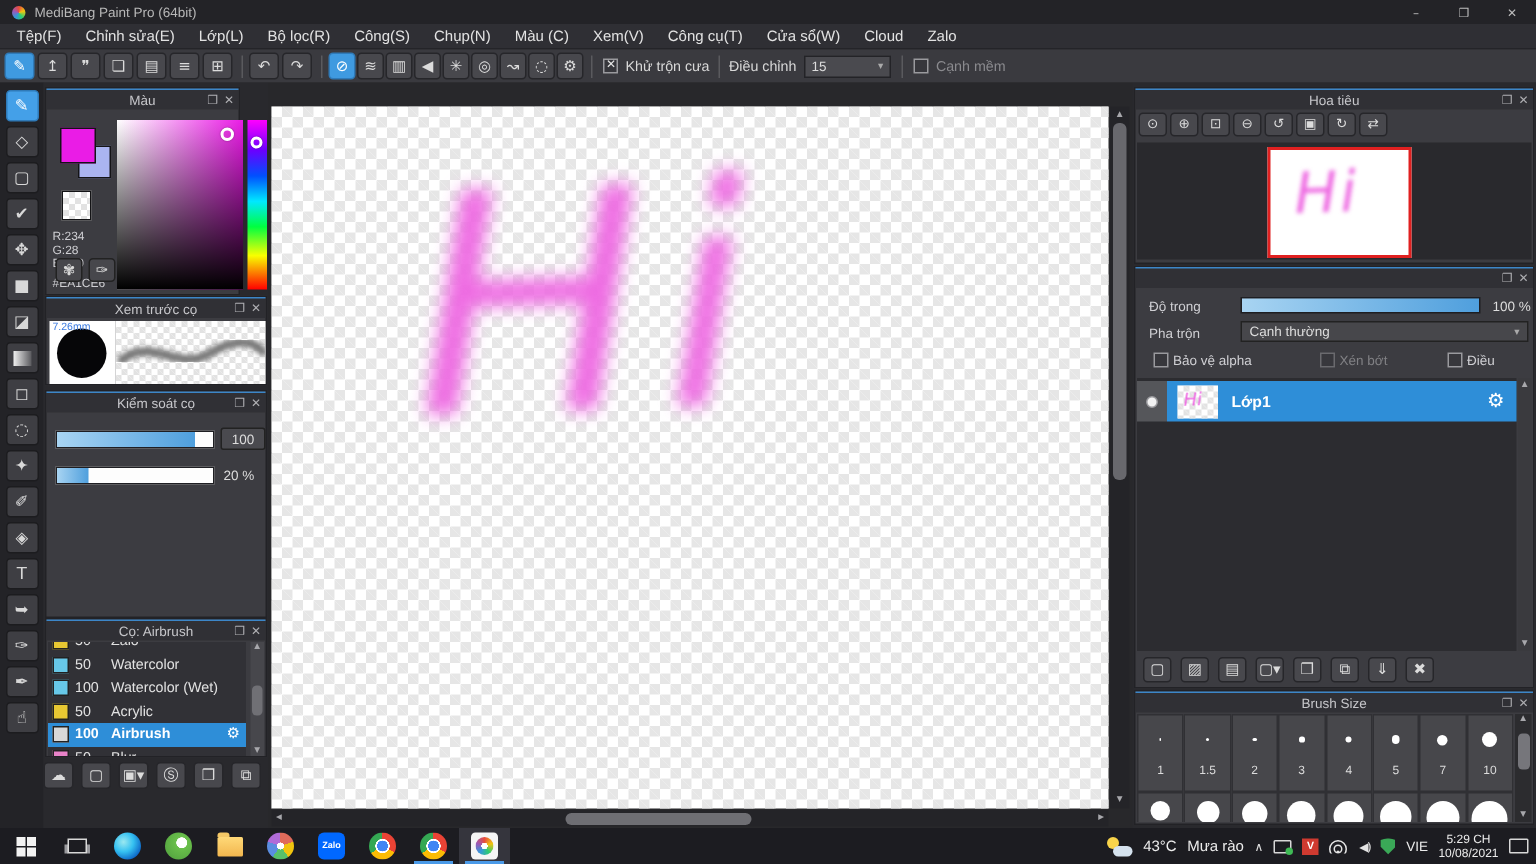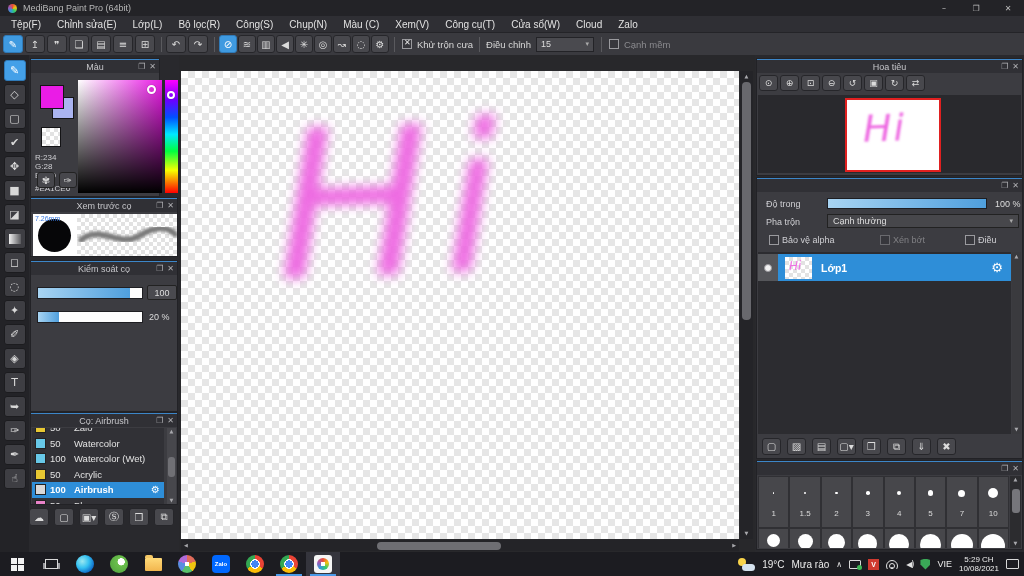--- a/index.html
+++ b/index.html
@@ -635,20 +635,21 @@
             <span>⇓</span>
           </span>
           <span class="tbtn glyph">
             <span>✖</span>
           </span>
         </div>
     </div>
 
     <div class="panel" style="left:1px;top:405px;right:1px;height:90px">
       <div class="phead">
+        <span class="ptitle">Brush Size</span>
         <span class="picons glyph">
             <span>❐</span>
             <span>✕</span>
           </span>
       </div>
       <div class="bsgrid">
         <span style="display:contents">
           
         <div class="bscell">
               <span class="dotwrap">
@@ -770,21 +771,21 @@
       </div>
     <div class="tk-slot active fg">
         <span class="medibang-i"></span>
       </div>
 
     <div class="tray">
       <span class="wicon">
           <span class="wsun"></span>
           <span class="wcloud"></span>
         </span>
-      <span class="tray-txt">19°C</span>
+      <span class="tray-txt">43°C</span>
       <span class="tray-txt">Mưa rào</span>
       <span class="chev glyph">∧</span>
       <span class="monitor-i"></span>
       <span class="vlc-i">V</span>
       <span class="wifi-i">
           <i class="a1"></i>
           <i class="a2"></i>
         </span>
       <span class="spk-i glyph">◀)</span>
       <span class="shield-i"></span>

